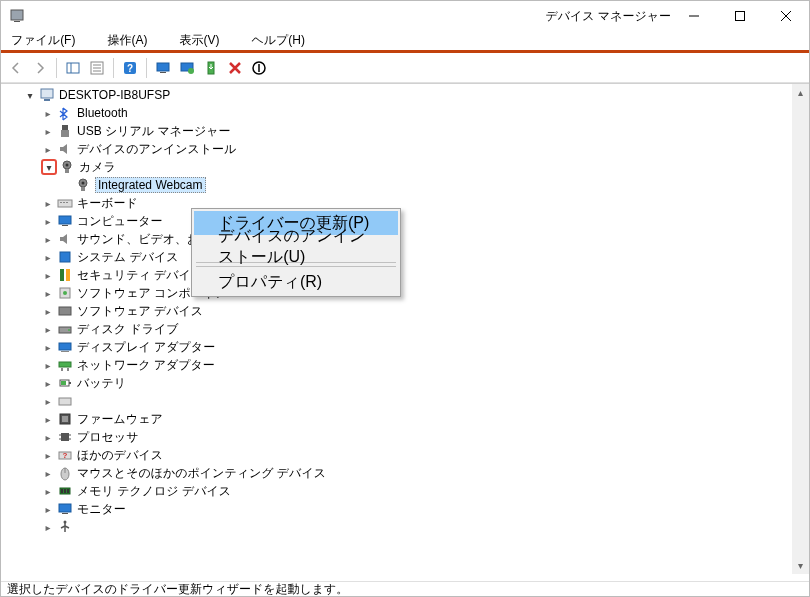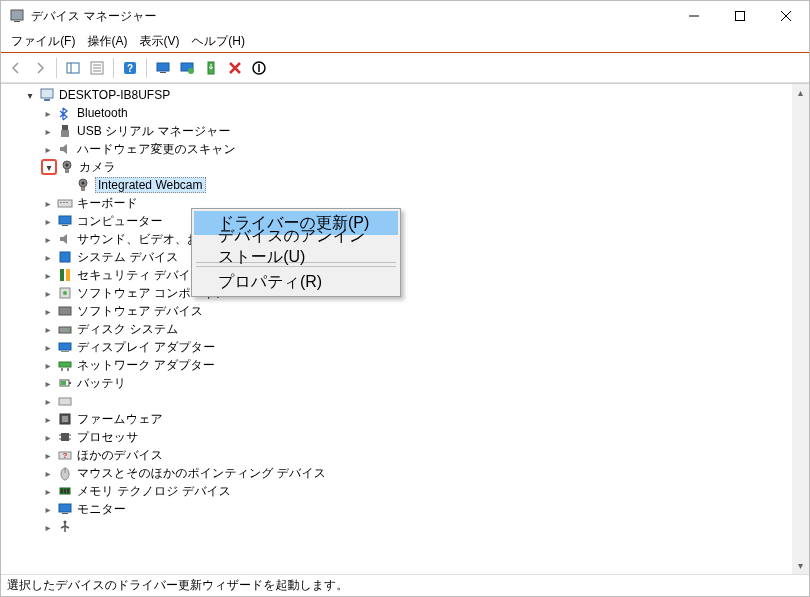--- a/index.html
+++ b/index.html
@@ -15,42 +15,43 @@
     box-shadow: 2px 2px 6px rgba(0,0,0,0.25);
     position: relative;
   }
   
   .titlebar {
     height: 30px;
     display: flex;
     align-items: center;
     padding-left: 8px;
     background: #fff;
+    text-align: right;
   }
   .titlebar .app-icon {
     width: 16px; height: 16px;
     margin-right: 6px;
     display: inline-flex; align-items: center; justify-content: center;
   }
   .titlebar .title { flex: 1; font-size: 12px; }
   .win-controls { display: flex; }
   .win-btn {
     width: 46px; height: 30px;
     display: flex; align-items: center; justify-content: center;
     font-size: 14px; color: #000;
   }
 
   
   .menubar {
     height: 22px;
     display: flex;
     align-items: center;
     padding-left: 6px;
-    border-bottom: 1px solid #c2410c;
-    gap: 4px;
+    border-bottom: 3px solid #c2410c;
+    gap: 24px;
     font-size: 12px;
   }
   .menubar span { padding: 2px 4px; }
 
   
   .toolbar {
     height: 30px;
     display: flex;
     align-items: center;
     padding: 0 4px;
@@ -133,21 +134,21 @@
   }
   .context-menu .mi.hover { background: #91c9f7; }
   .context-menu .msep {
     height: 1px; background: #c0c0c0; margin: 3px 2px;
   }
 
   
   .statusbar {
     position: absolute;
     left: 0; right: 0; bottom: 0;
-    height: 22px;
+    height: 15px;
     display: flex; align-items: center;
     padding-left: 6px;
     border-top: 1px solid #e0e0e0;
     font-size: 12px;
   }
 </style>
 </head>
 <body>
 
 <div class="titlebar">
@@ -296,21 +297,21 @@
           <li>
               <div class="row">
                 <span class="indent"></span>
                 <span class="indent"></span>
                 <span class="exp">▸</span>
                 <span class="node-icon">
                   <svg viewBox="0 0 16 16">
                     <path d="M3 6 L6 6 L10 3 L10 13 L6 10 L3 10 Z" fill="#888"></path>
                   </svg>
                 </span>
-                <span class="label">ハードウェア変更のスキャン</span>
+                <span class="label">デバイスのアンインストール</span>
               </div>
             </li>
           <li>
             <div class="row">
                 <span class="indent"></span>
                 <span class="indent"></span>
                 <span class="exp open highlight">▾</span>
                 <span class="node-icon">
                   <svg viewBox="0 0 16 16">
                     <circle cx="8" cy="6" r="4" fill="#888" stroke="#555"></circle>
@@ -440,21 +441,21 @@
               <div class="row">
                 <span class="indent"></span>
                 <span class="indent"></span>
                 <span class="exp">▸</span>
                 <span class="node-icon">
                   <svg viewBox="0 0 16 16">
                     <rect x="2" y="6" width="12" height="6" fill="#999" stroke="#555"></rect>
                     <circle cx="12" cy="9" r="1" fill="#4caf50"></circle>
                   </svg>
                 </span>
-                <span class="label">ディスク システム</span>
+                <span class="label">ディスク ドライブ</span>
               </div>
             </li>
           <li>
               <div class="row">
                 <span class="indent"></span>
                 <span class="indent"></span>
                 <span class="exp">▸</span>
                 <span class="node-icon">
                   <svg viewBox="0 0 16 16">
                     <rect x="2" y="4" width="12" height="7" fill="#2b7cd3" stroke="#1a5a9e"></rect>

